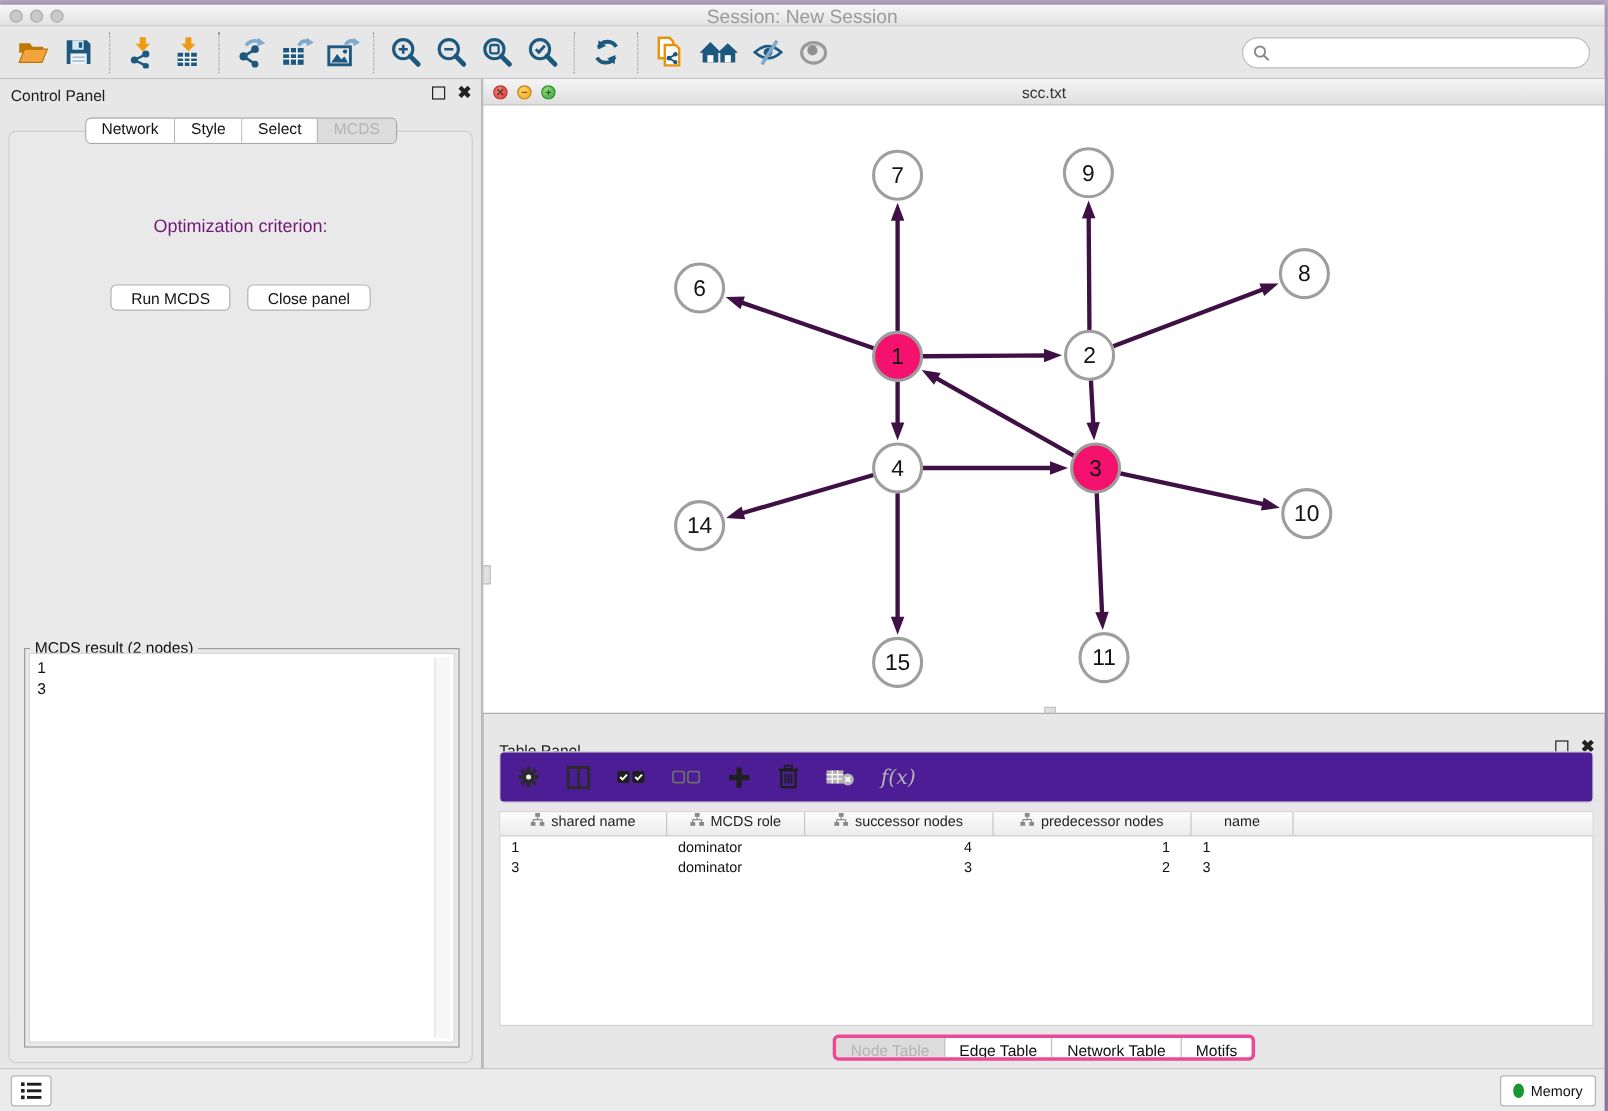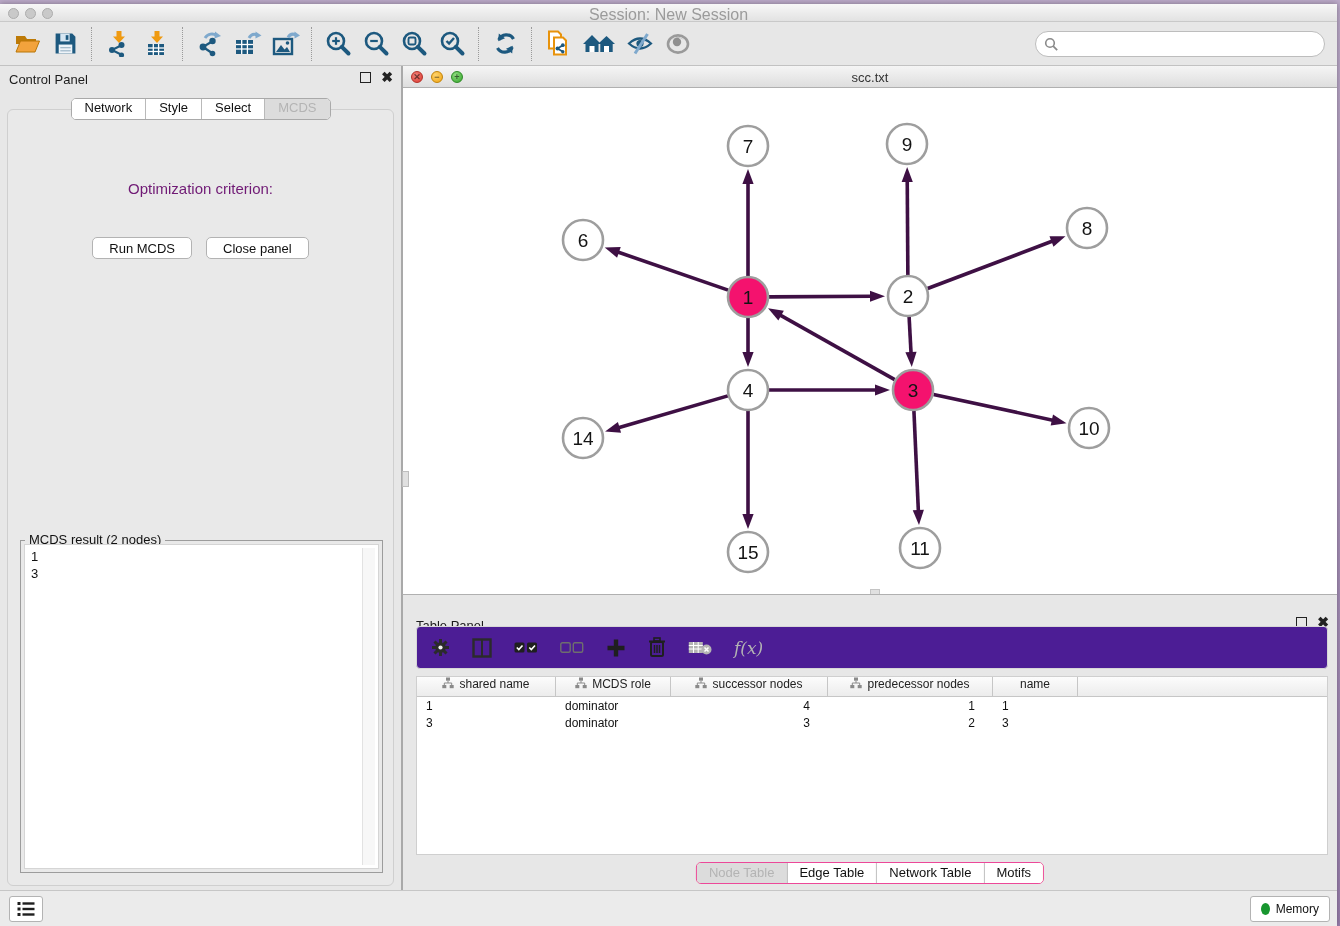--- a/index.html
+++ b/index.html
@@ -82,21 +82,21 @@
   .tp-table { position:absolute; top:81px; left:13px; right:9px; bottom:35px; background:#fff; border:1px solid #cfcfcf; }
   .tp-hrow { display:flex; height:20px; background:linear-gradient(#fcfcfc,#ececec); border-bottom:1px solid #c6c6c6; }
   .tp-hcell { display:flex; align-items:flex-start; justify-content:center; gap:5px; font-size:12px; color:#222;
     border-right:1px solid #c6c6c6; }
   .tp-row { display:flex; height:17px; font-size:12px; color:#111; align-items:center; }
   .c0{width:139px;} .c1{width:115px;} .c2{width:157px;} .c3{width:165px;} .c4{width:85px;}
   .cell-l { padding-left:9px; text-align:left; }
   .cell-r { padding-right:18px; text-align:right; }
 
   .tp-tabs { position:absolute; bottom:6px; left:50%; transform:translateX(-50%); display:flex;
-    border:1px solid #ec4899; border-radius:5px; overflow:hidden; height:22px; background:#fef9c3;align-items:flex-end; }
+    border:3px solid #ec4899; border-radius:5px; overflow:hidden; height:22px; background:#fef9c3; }
   .tp-tab { padding:3px 12px; font-size:13px; color:#111; background:#fff; border-right:1px solid #b9b9b9; white-space:nowrap; }
   .tp-tab:last-child { border-right:none; }
   .tp-tab.disabled-active { background:#dcdcdc; color:#b4b4b4; }
 
   
   .statusbar { position:absolute; left:0; right:0; bottom:0; height:36px; background:#ebebeb; border-top:1px solid #c6c6c6; }
   .sb-left-btn { position:absolute; left:9px; top:5px; width:34px; height:26px; background:#fff;
     border:1px solid #b3b3b3; border-radius:3px; display:flex; align-items:center; justify-content:center; }
   .memory-btn { position:absolute; right:7px; top:5px; height:26px; background:#fff; border:1px solid #b3b3b3;
     border-radius:3px; display:flex; align-items:center; gap:6px; padding:0 10px; font-size:12px; color:#111; }

